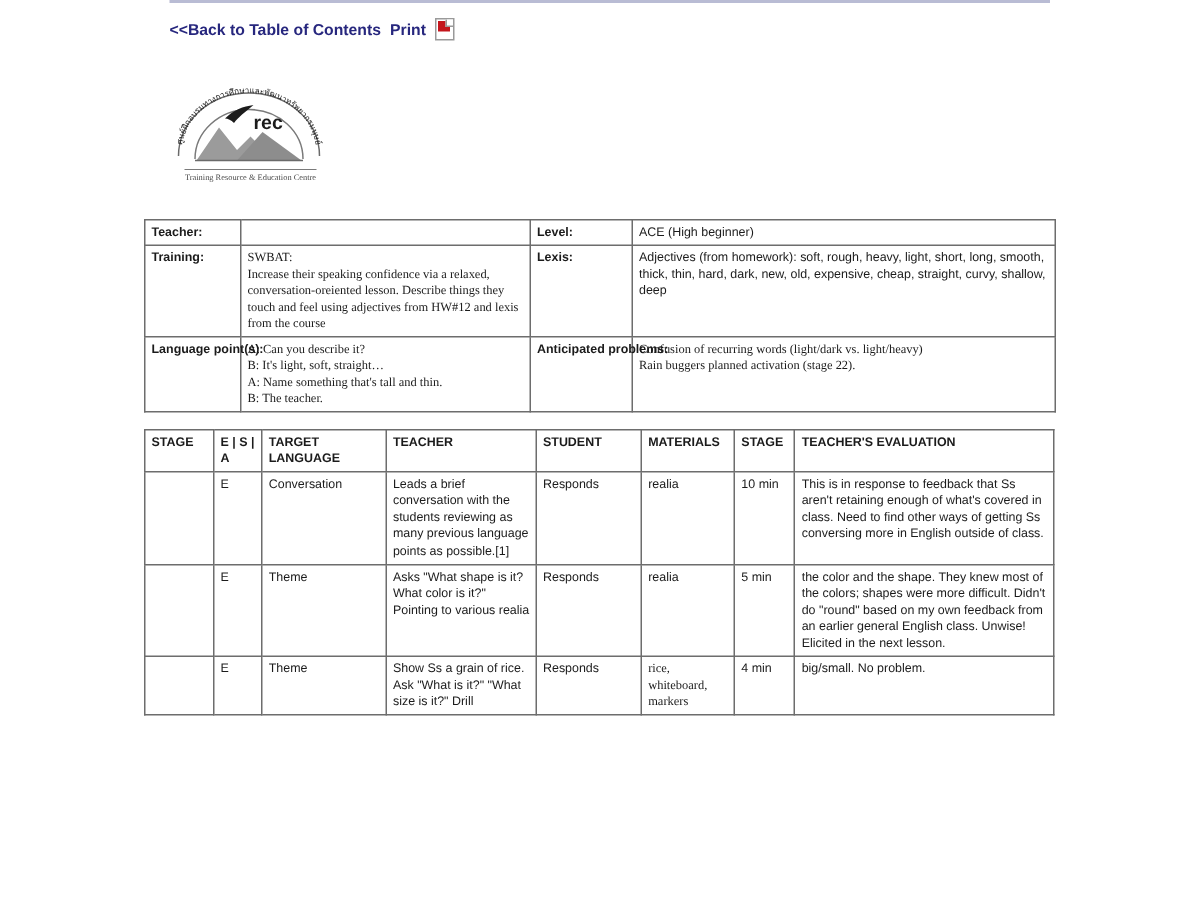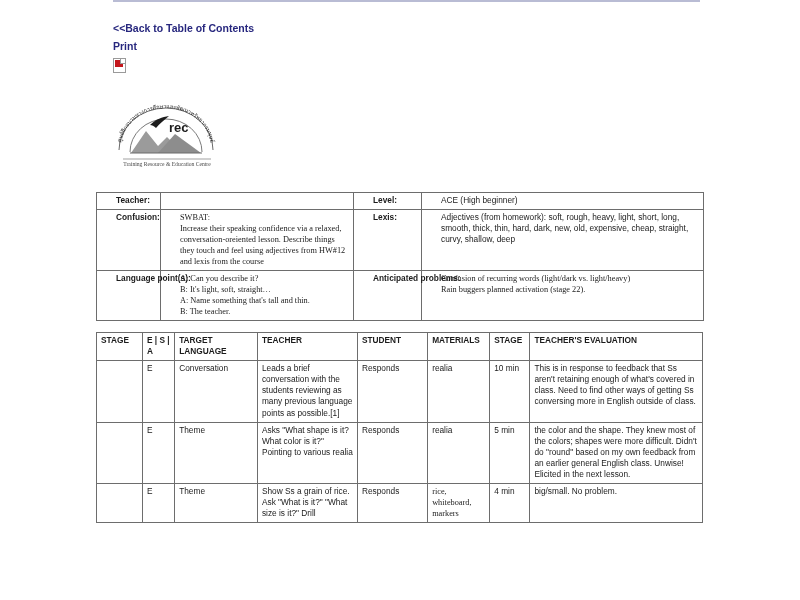--- a/index.html
+++ b/index.html
@@ -75,26 +75,25 @@
     font-family: "Liberation Sans", sans-serif;
   }
   .hrule {
     margin: 0 100px 0 113px;
     height: 2px;
     background: #b9bcd4;
   }
 
   
   .toc-row {
-    margin: 20px 0 0 113px;
+    margin: 10px 0 0 113px;
     display: flex;
-    align-items: flex-start;
+    align-items: center;
     gap: 6px;
     font-size: 10.5px;
-    flex-direction: column;
   }
   .toc-link, .print-link {
     color: #27277e;
     font-weight: bold;
     text-decoration: none;
     font-size: 10.5px;
     white-space: nowrap;
   }
   .pdf-icon {
     width: 11px;
@@ -151,21 +150,21 @@
     table-layout: fixed;
     font-size: 8.3px;
     color: #1b1b1b;
   }
   .info-table {
     margin: 20px 0 0 96px;
     width: 607px;
   }
   .info-table td {
     border: 1px solid #6d6d6d;
-    padding: 2px 4px 3px 19px;
+    padding: 2px 4px 3px 4px;
     vertical-align: top;
     line-height: 1.33;
   }
   .lbl { font-weight: bold; white-space: nowrap; }
   .multiline { white-space: pre-line; font-family: Liberation Serif, serif; }
 
   .stage-table {
     margin: 11px 0 0 96px;
     width: 607px;
   }
@@ -233,21 +232,21 @@
       <col style="width:282px">
     </colgroup>
     <tbody>
       <tr>
         <td class="lbl">Teacher:</td>
         <td></td>
         <td class="lbl">Level:</td>
         <td>ACE (High beginner)</td>
       </tr>
       <tr>
-        <td class="lbl">Confusion:</td>
+        <td class="lbl">Training:</td>
         <td class="multiline">SWBAT:
 Increase their speaking confidence via a relaxed, conversation-oreiented lesson. Describe things they touch and feel using adjectives from HW#12 and lexis from the course</td>
         <td class="lbl">Lexis:</td>
         <td>Adjectives (from homework): soft, rough, heavy, light, short, long, smooth, thick, thin, hard, dark, new, old, expensive, cheap, straight, curvy, shallow, deep</td>
       </tr>
       <tr>
         <td class="lbl">Language point(s):</td>
         <td class="multiline">A: Can you describe it?
 B: It's light, soft, straight…
 A: Name something that's tall and thin.

